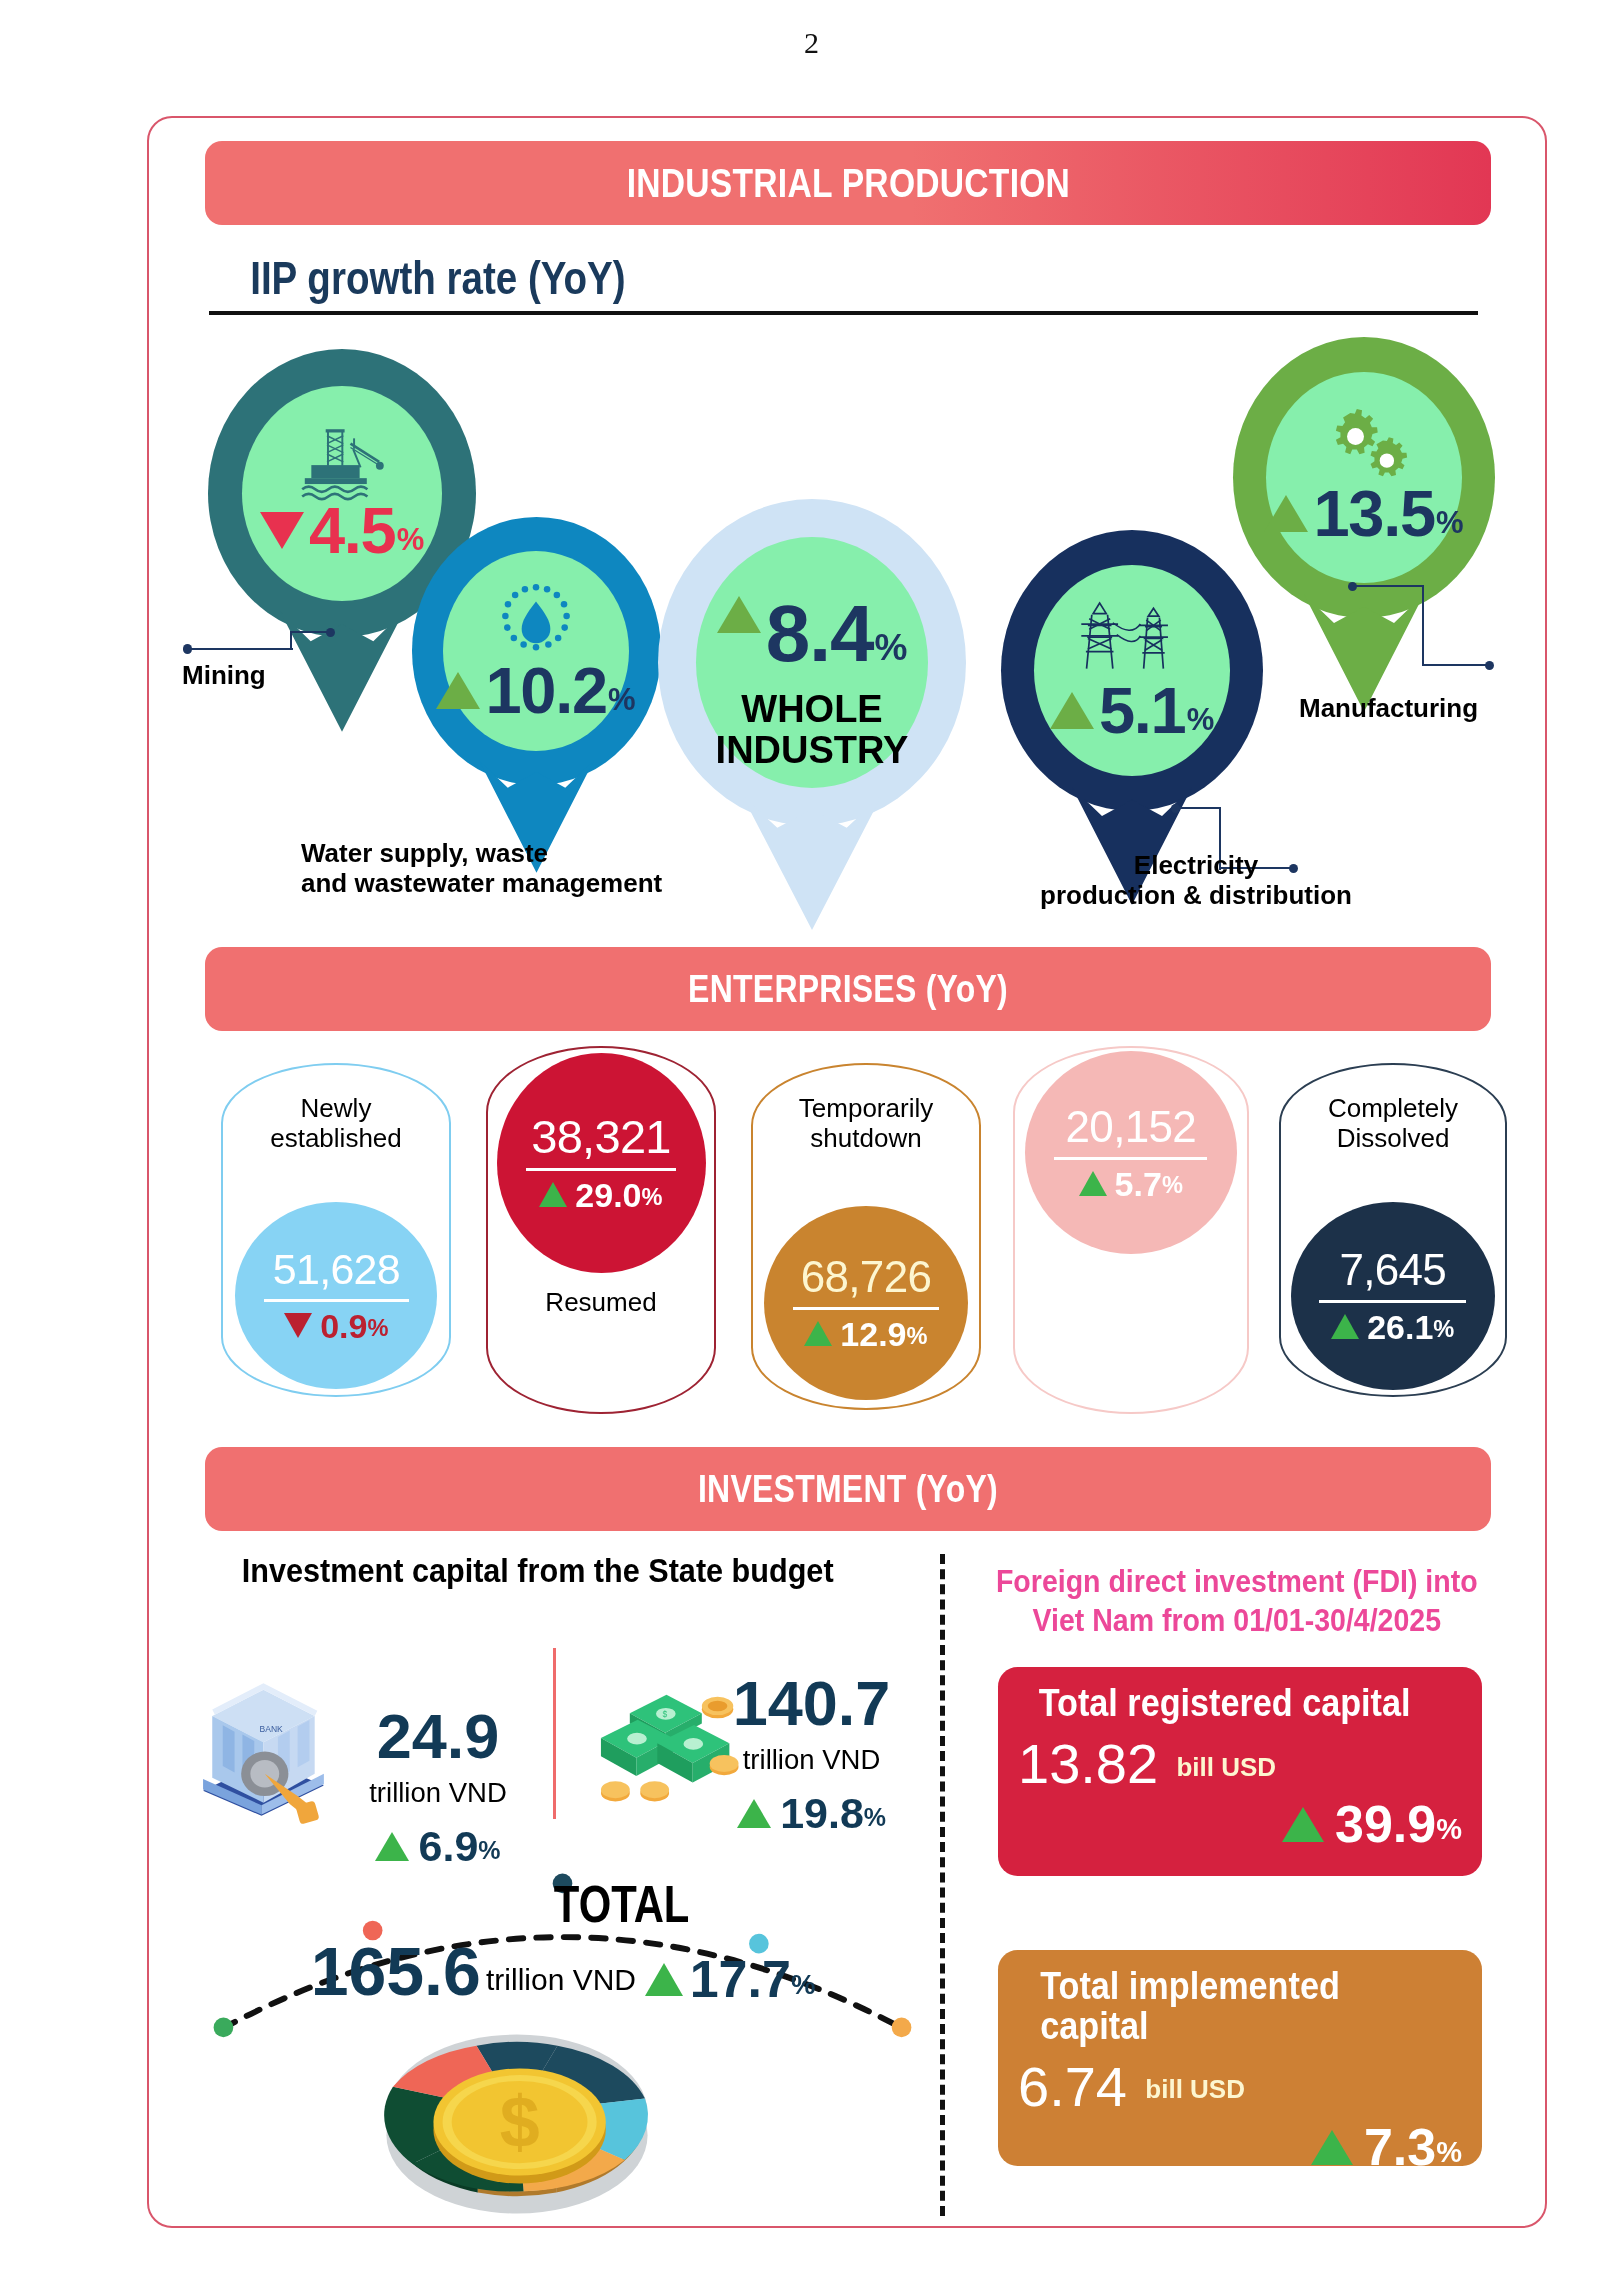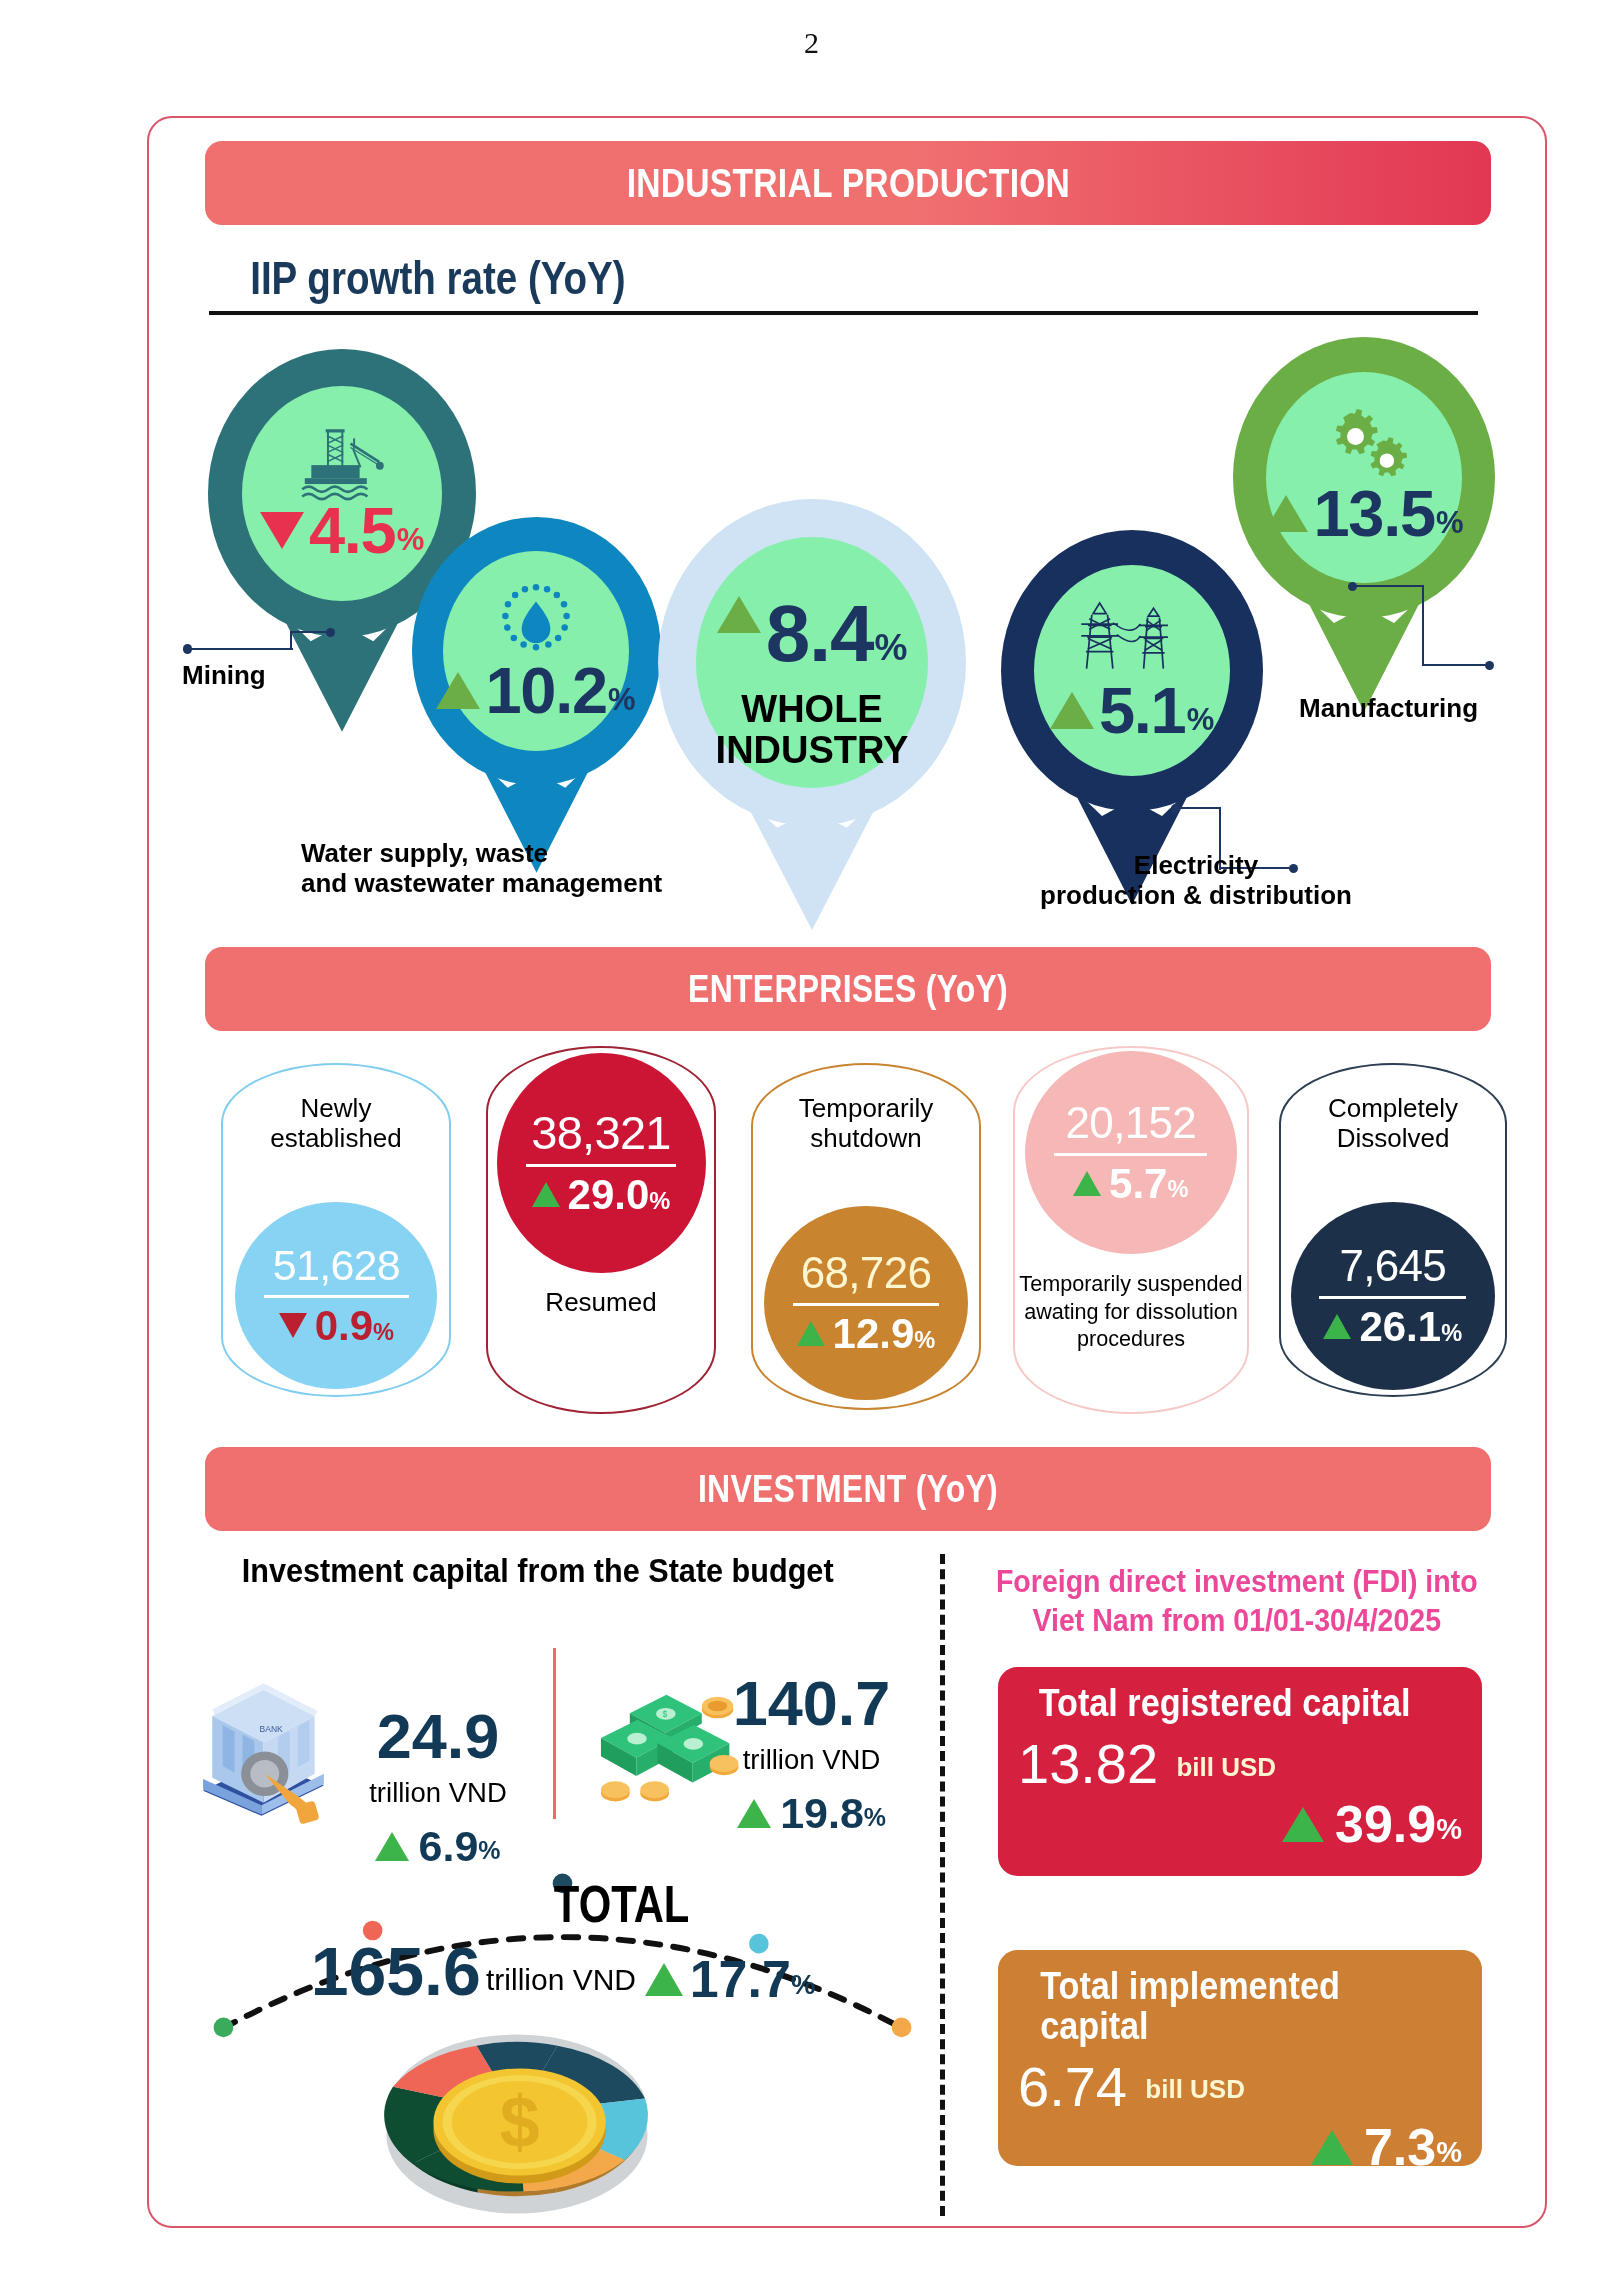--- a/index.html
+++ b/index.html
@@ -49,21 +49,21 @@
   .cap .shell{position:absolute;left:0;top:0;width:100%;height:100%;border-radius:50% / 18%;box-sizing:border-box;background:#fff;}
   .cap .blob{position:absolute;border-radius:50%;display:flex;flex-direction:column;align-items:center;justify-content:center;}
   .cap .lbl{position:absolute;width:100%;text-align:center;font-size:26px;line-height:1.15;color:#000;}
   .cap .big{font-weight:normal;line-height:1;letter-spacing:-0.7px;}
   .cap .hr{height:3.3px;width:72%;margin:7.9px 0 6.5px 0;}
   .cap .chg{display:flex;align-items:center;justify-content:center;font-weight:bold;line-height:1;}
   .cap .chg .t-up{width:0;height:0;border-left:14.4px solid transparent;border-right:14.4px solid transparent;
                   border-bottom:25px solid #3cb44a;margin-right:7.9px;}
   .cap .chg .t-dn{width:0;height:0;border-left:14.4px solid transparent;border-right:14.4px solid transparent;
                   border-top:25px solid #bb2030;margin-right:7.9px;}
-  .cap .chg .cn{font-size:42px;text-align:center;}
+  .cap .chg .cn{font-size:34px;text-align:center;}
   .cap .chg .cp{font-size:23.6px;align-self:flex-end;margin-bottom:2.6px;}
 
   
   #inv-left-title{left:209px;top:1551px;width:694px;font-size:34px;font-weight:bold;color:#000;}
   #inv-left-title span{transform:scaleX(.9);display:inline-block;}
   #inv-divider{left:553px;top:1648px;width:3.3px;height:171px;background:#ef6b6b;}
 
   .inv-block{position:absolute;text-align:center;}
   .inv-block .v{font-size:63px;font-weight:bold;color:#123a56;line-height:1;}
   .inv-block .u{font-size:27.5px;color:#000;margin-top:9.2px;}
@@ -338,23 +338,20 @@
   <div class="shell" style="border:2.6px solid #f6c9c7;"></div>
   <div class="blob" style="left:11.8px;top:5.2px;width:212px;height:203px;background:#f5b8b6;">
     <div class="big" style="font-size:44px;color:#ffffff;">20,152</div>
     <div class="hr" style="background:#ffffff;"></div>
     <div class="chg">
       <div class="t-up"></div>
       <div class="cn" style="color:#ffffff">5.7</div>
       <div class="cp" style="color:#ffffff">%</div>
     </div>
   </div>
-  <div class="lbl" style="top:224px;font-size:21.6px;line-height:1.28;white-space:pre-line;">Temporarily suspended
-awating for dissolution
-procedures</div>
 </div>
 
 <div class="cap" style="left:1279px;top:1063px;width:228px;height:334px;">
   <div class="shell" style="border:2.6px solid #2b3e52;"></div>
   <div class="lbl" style="top:31px;white-space:pre-line;">Completely
 Dissolved</div>
   <div class="blob" style="left:11.8px;top:139px;width:204px;height:188px;background:#1c3149;">
     <div class="big" style="font-size:44px;color:#ffffff;">7,645</div>
     <div class="hr" style="background:#ffffff;"></div>
     <div class="chg">

